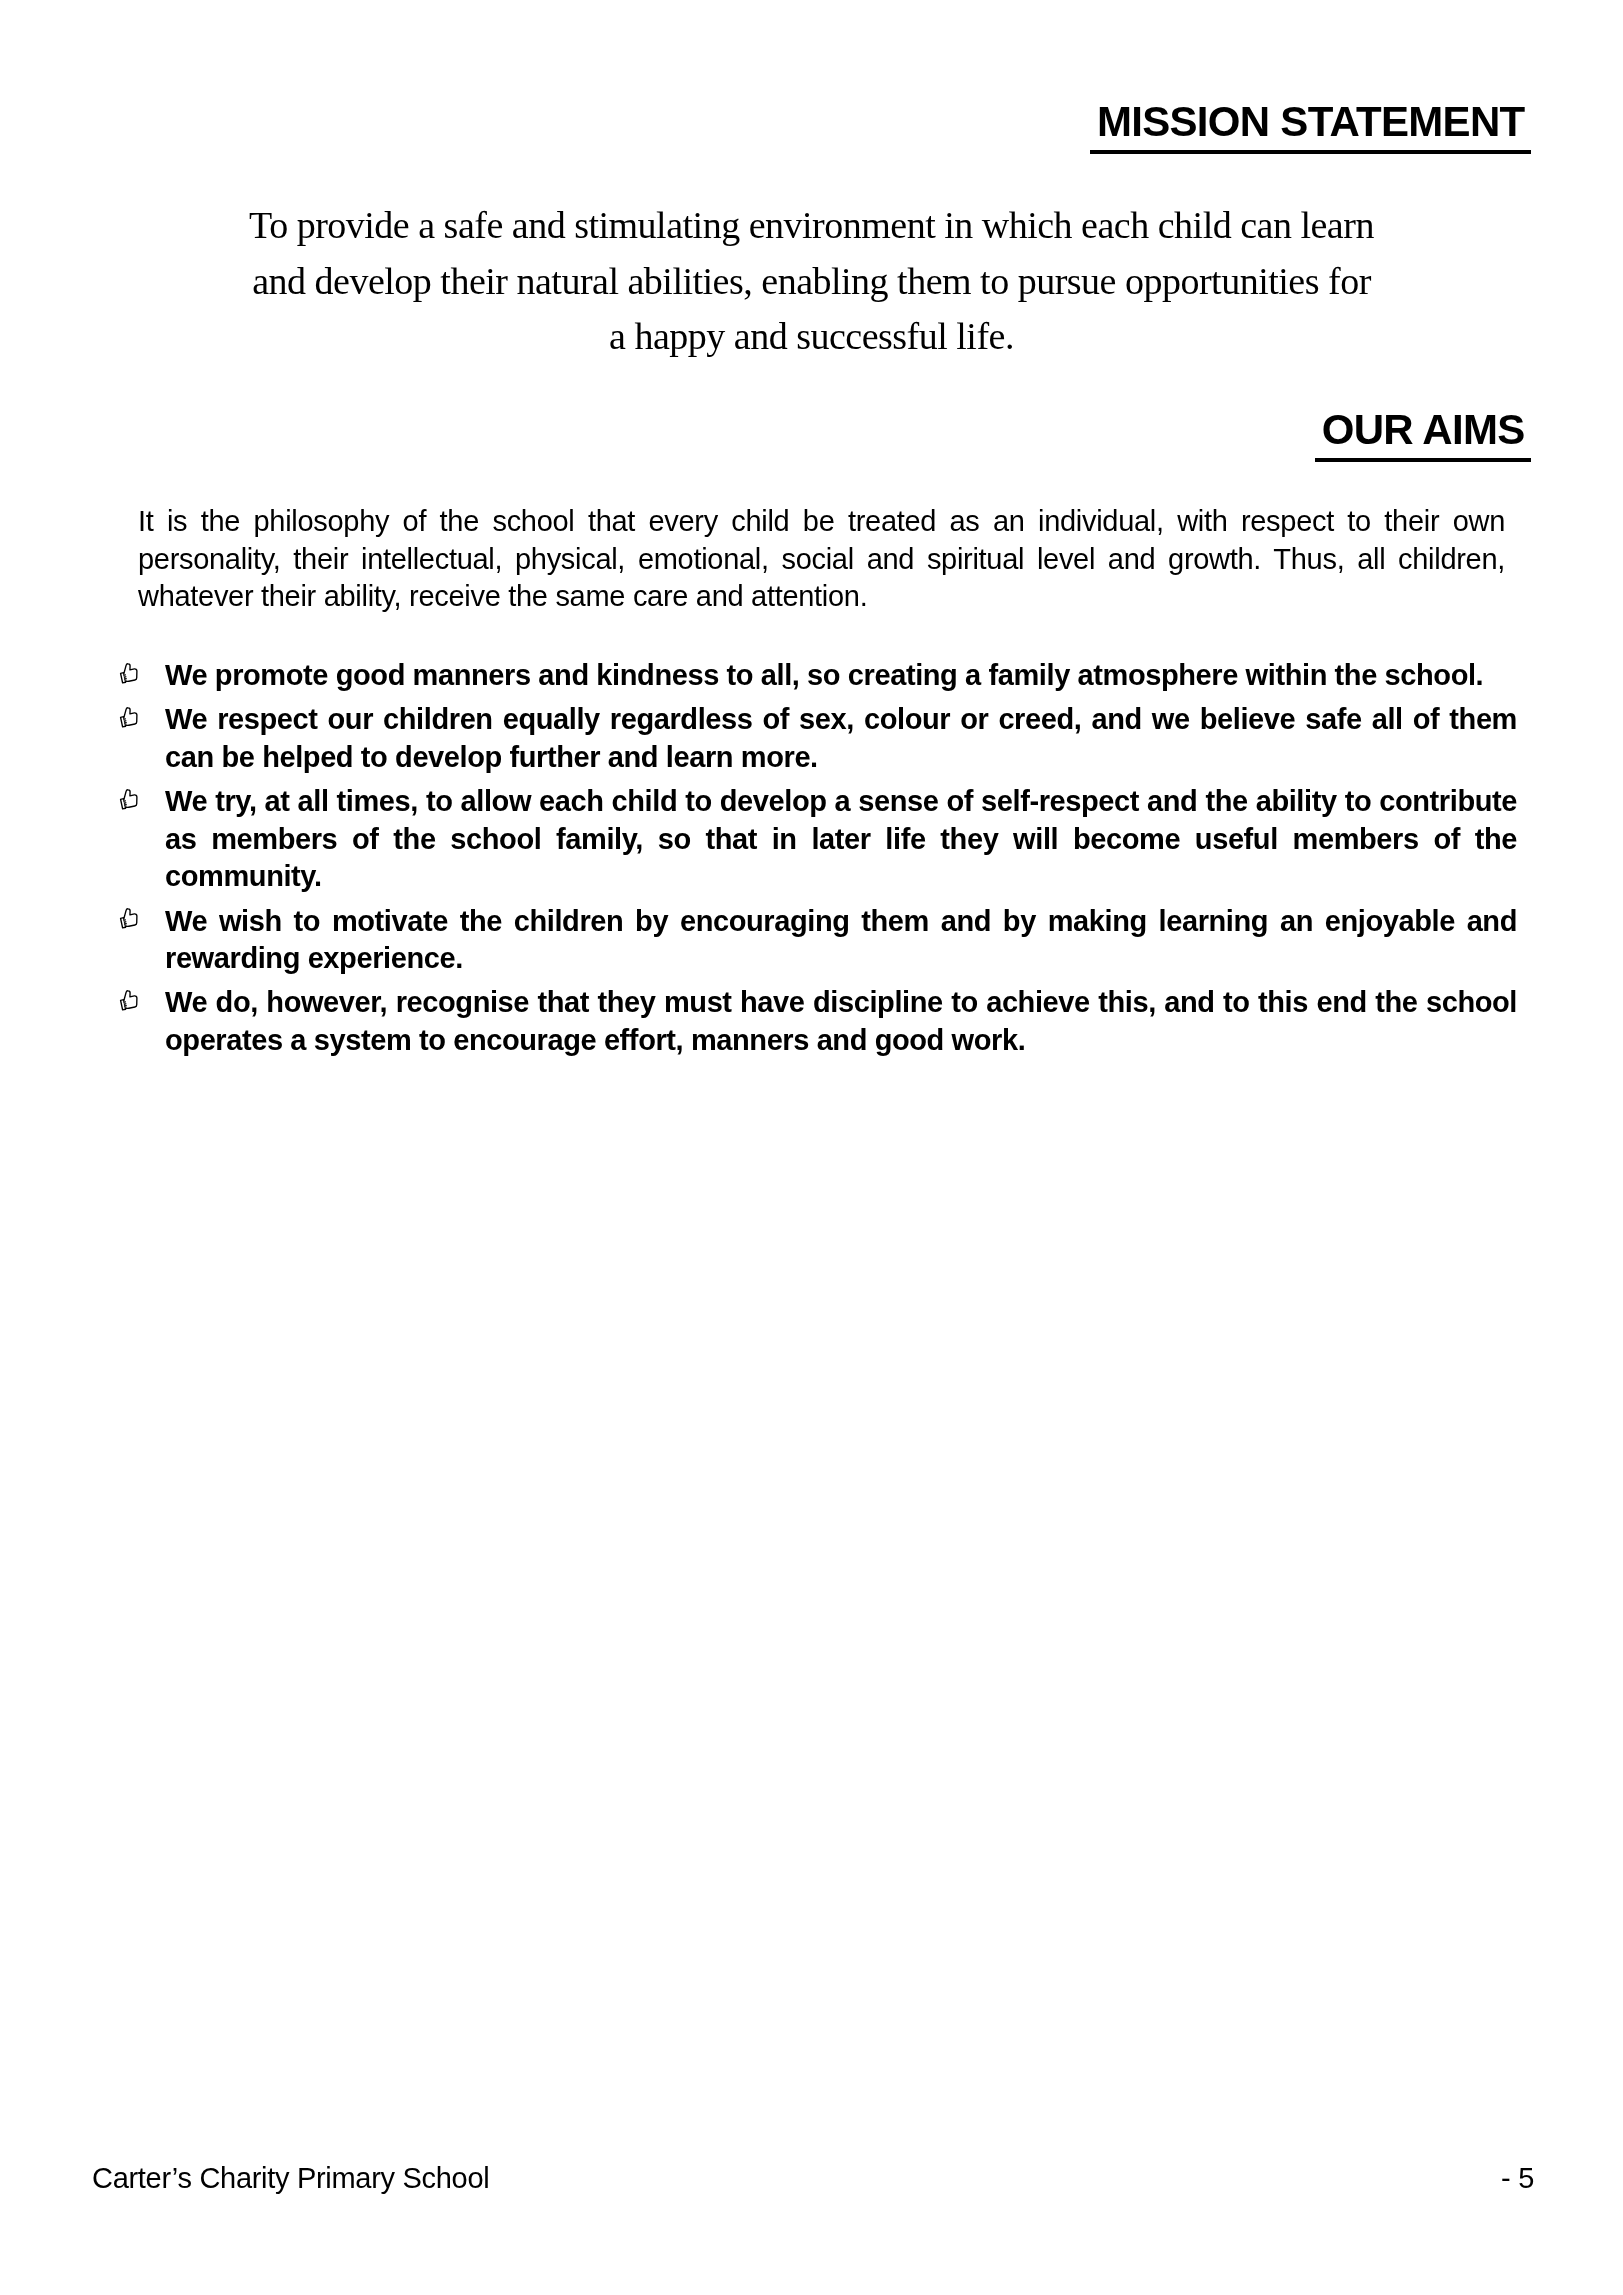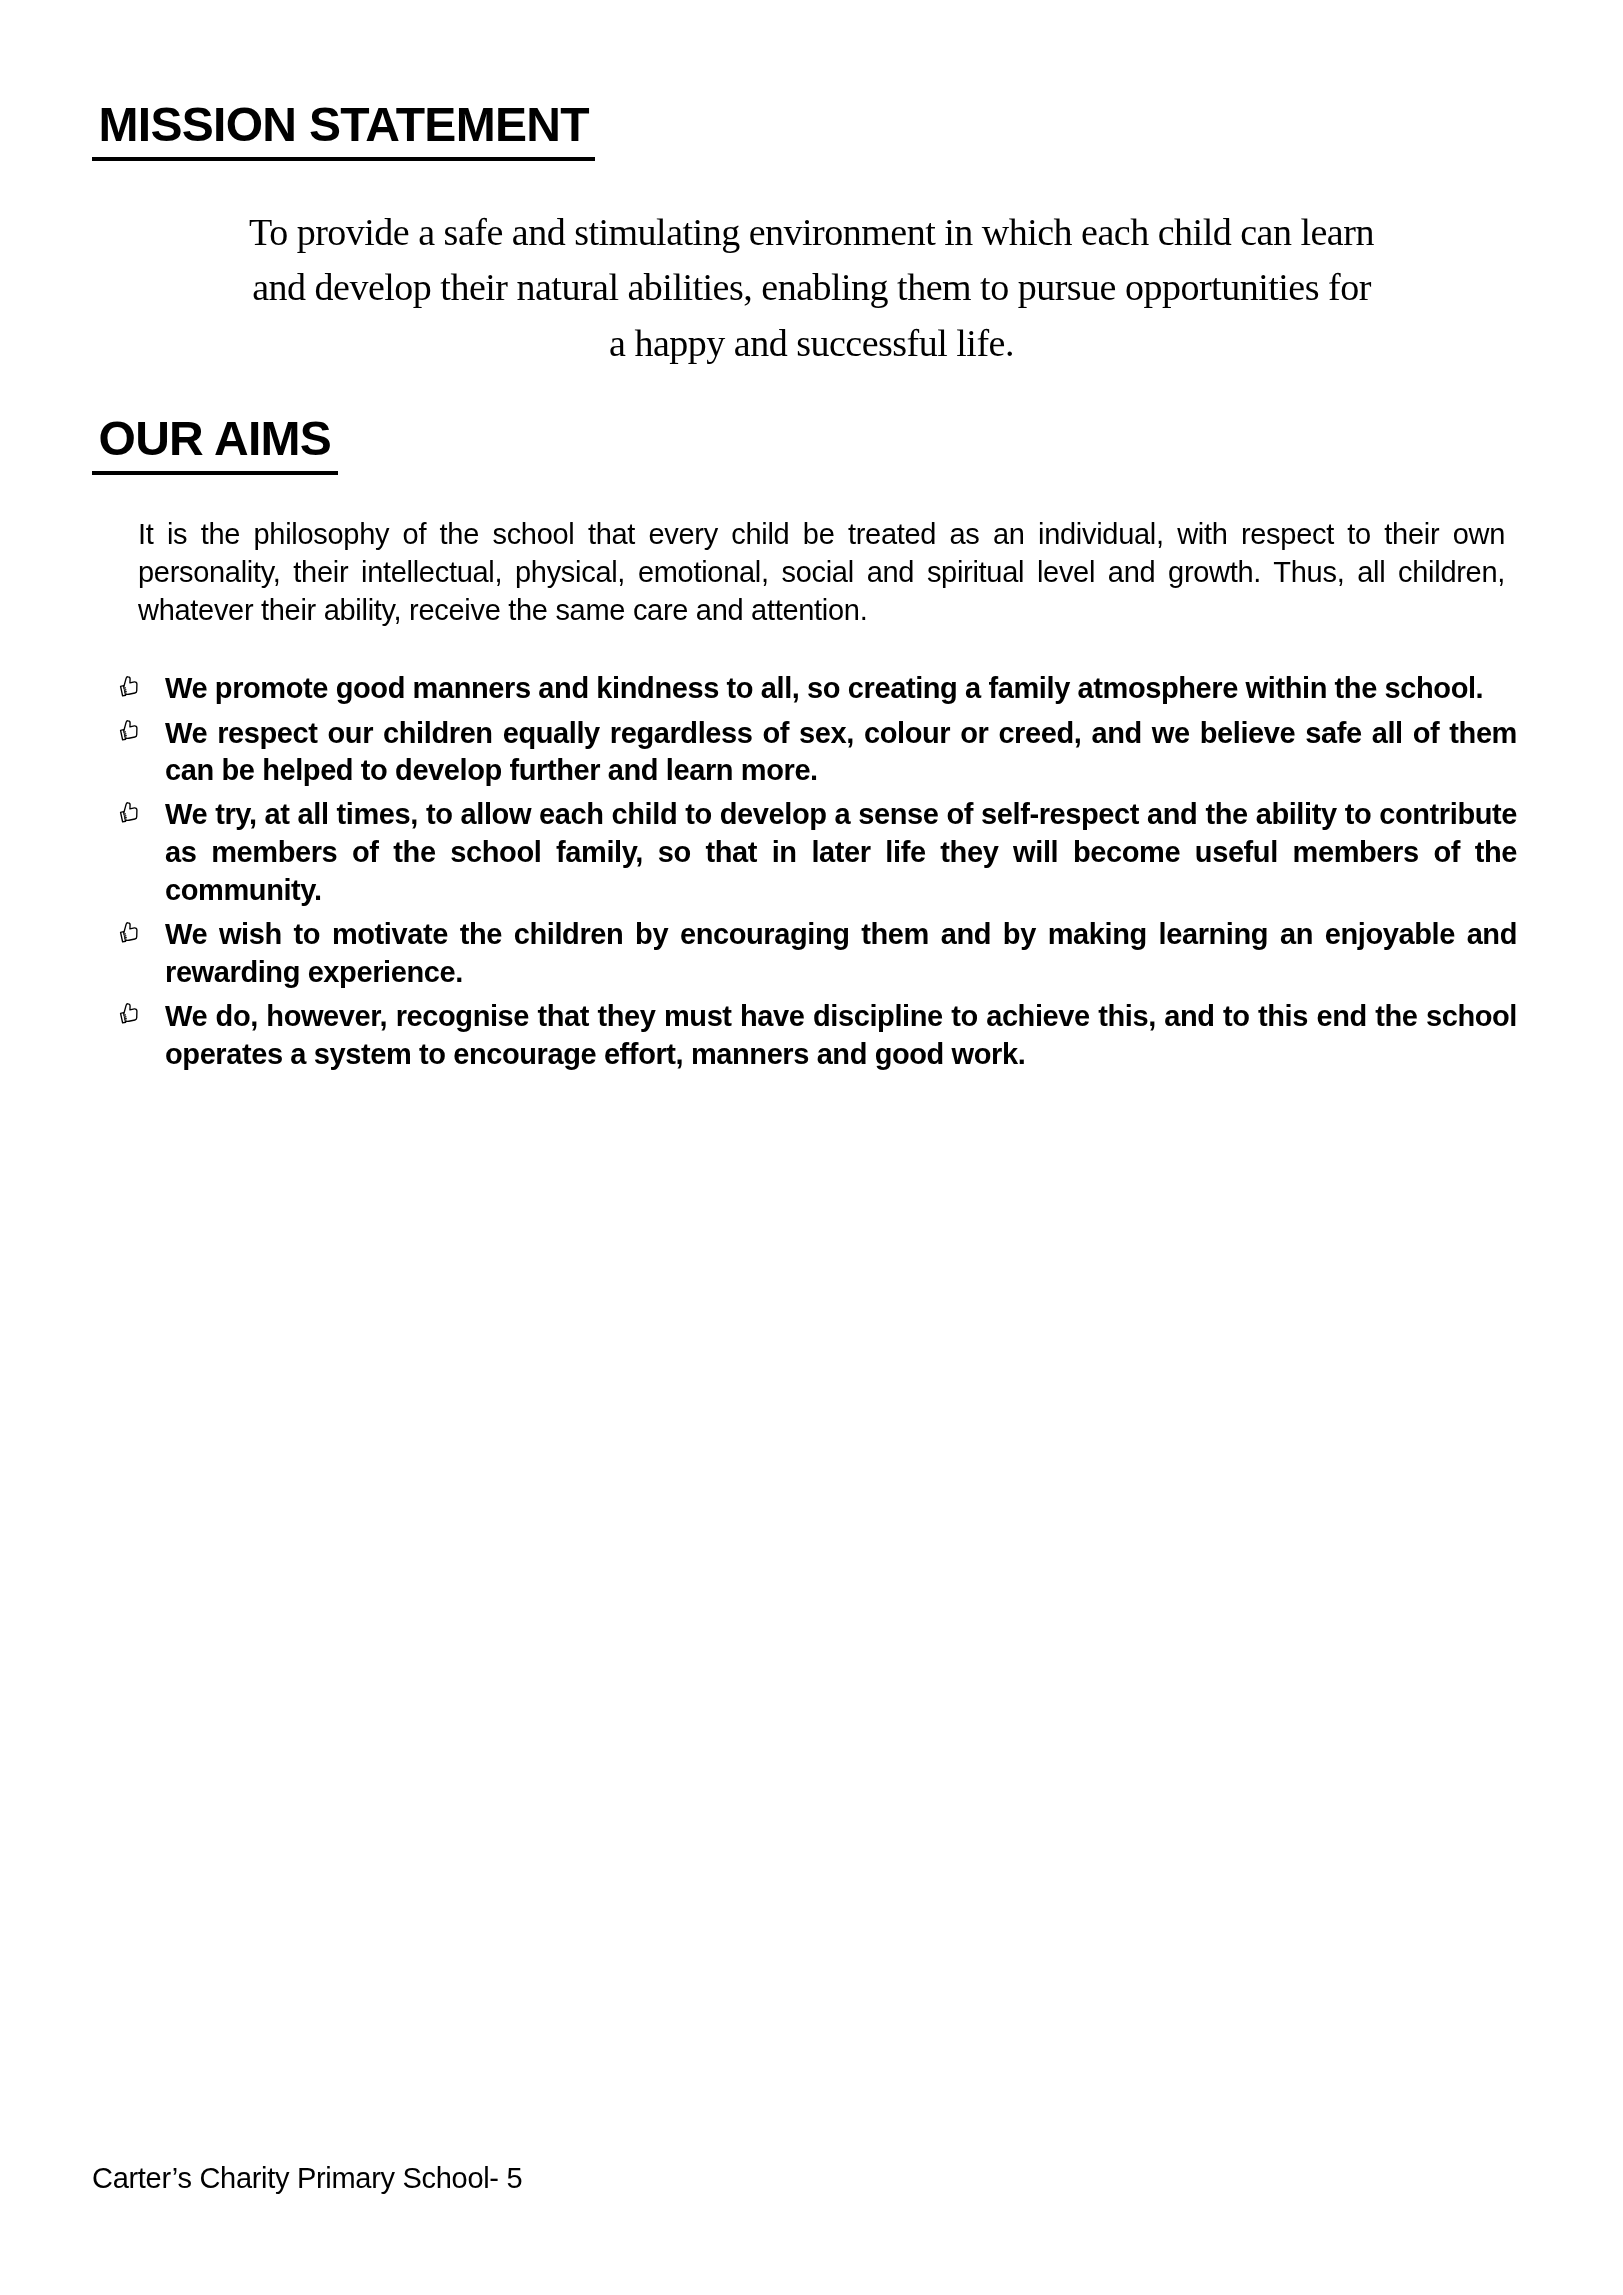--- a/index.html
+++ b/index.html
@@ -12,23 +12,23 @@
     position: relative;
     overflow: hidden;
   }
   .page {
     position: absolute;
     inset: 0;
     box-sizing: border-box;
     padding: 98px 92px 0 92px;
   }
   .heading {
-    text-align: left;
+    text-align: right;
     font-weight: bold;
-    font-size: 48px;
+    font-size: 42px;
     letter-spacing: -0.7px;
     line-height: 1.12;
     margin: 0;
   }
   .heading .u {
     display: inline-block;
     border-bottom: 4.6px solid #000;
     padding: 0 6.5px 5.2px 6.5px;
   }
   .mission-heading { margin-bottom: 44px; }
@@ -72,21 +72,21 @@
     height: 25px;
     transform: rotate(-12deg);
   }
   .bullet svg { width: 25px; height: 25px; display: block; }
   .footer {
     position: absolute;
     left: 92px;
     right: 89px;
     top: 2162px;
     display: flex;
-    justify-content: flex-start;
+    justify-content: space-between;
     align-items: baseline;
     font-size: 29px;
     letter-spacing: -0.3px;
   }
 </style>
 </head>
 <body>
 
 <div class="page">
 

